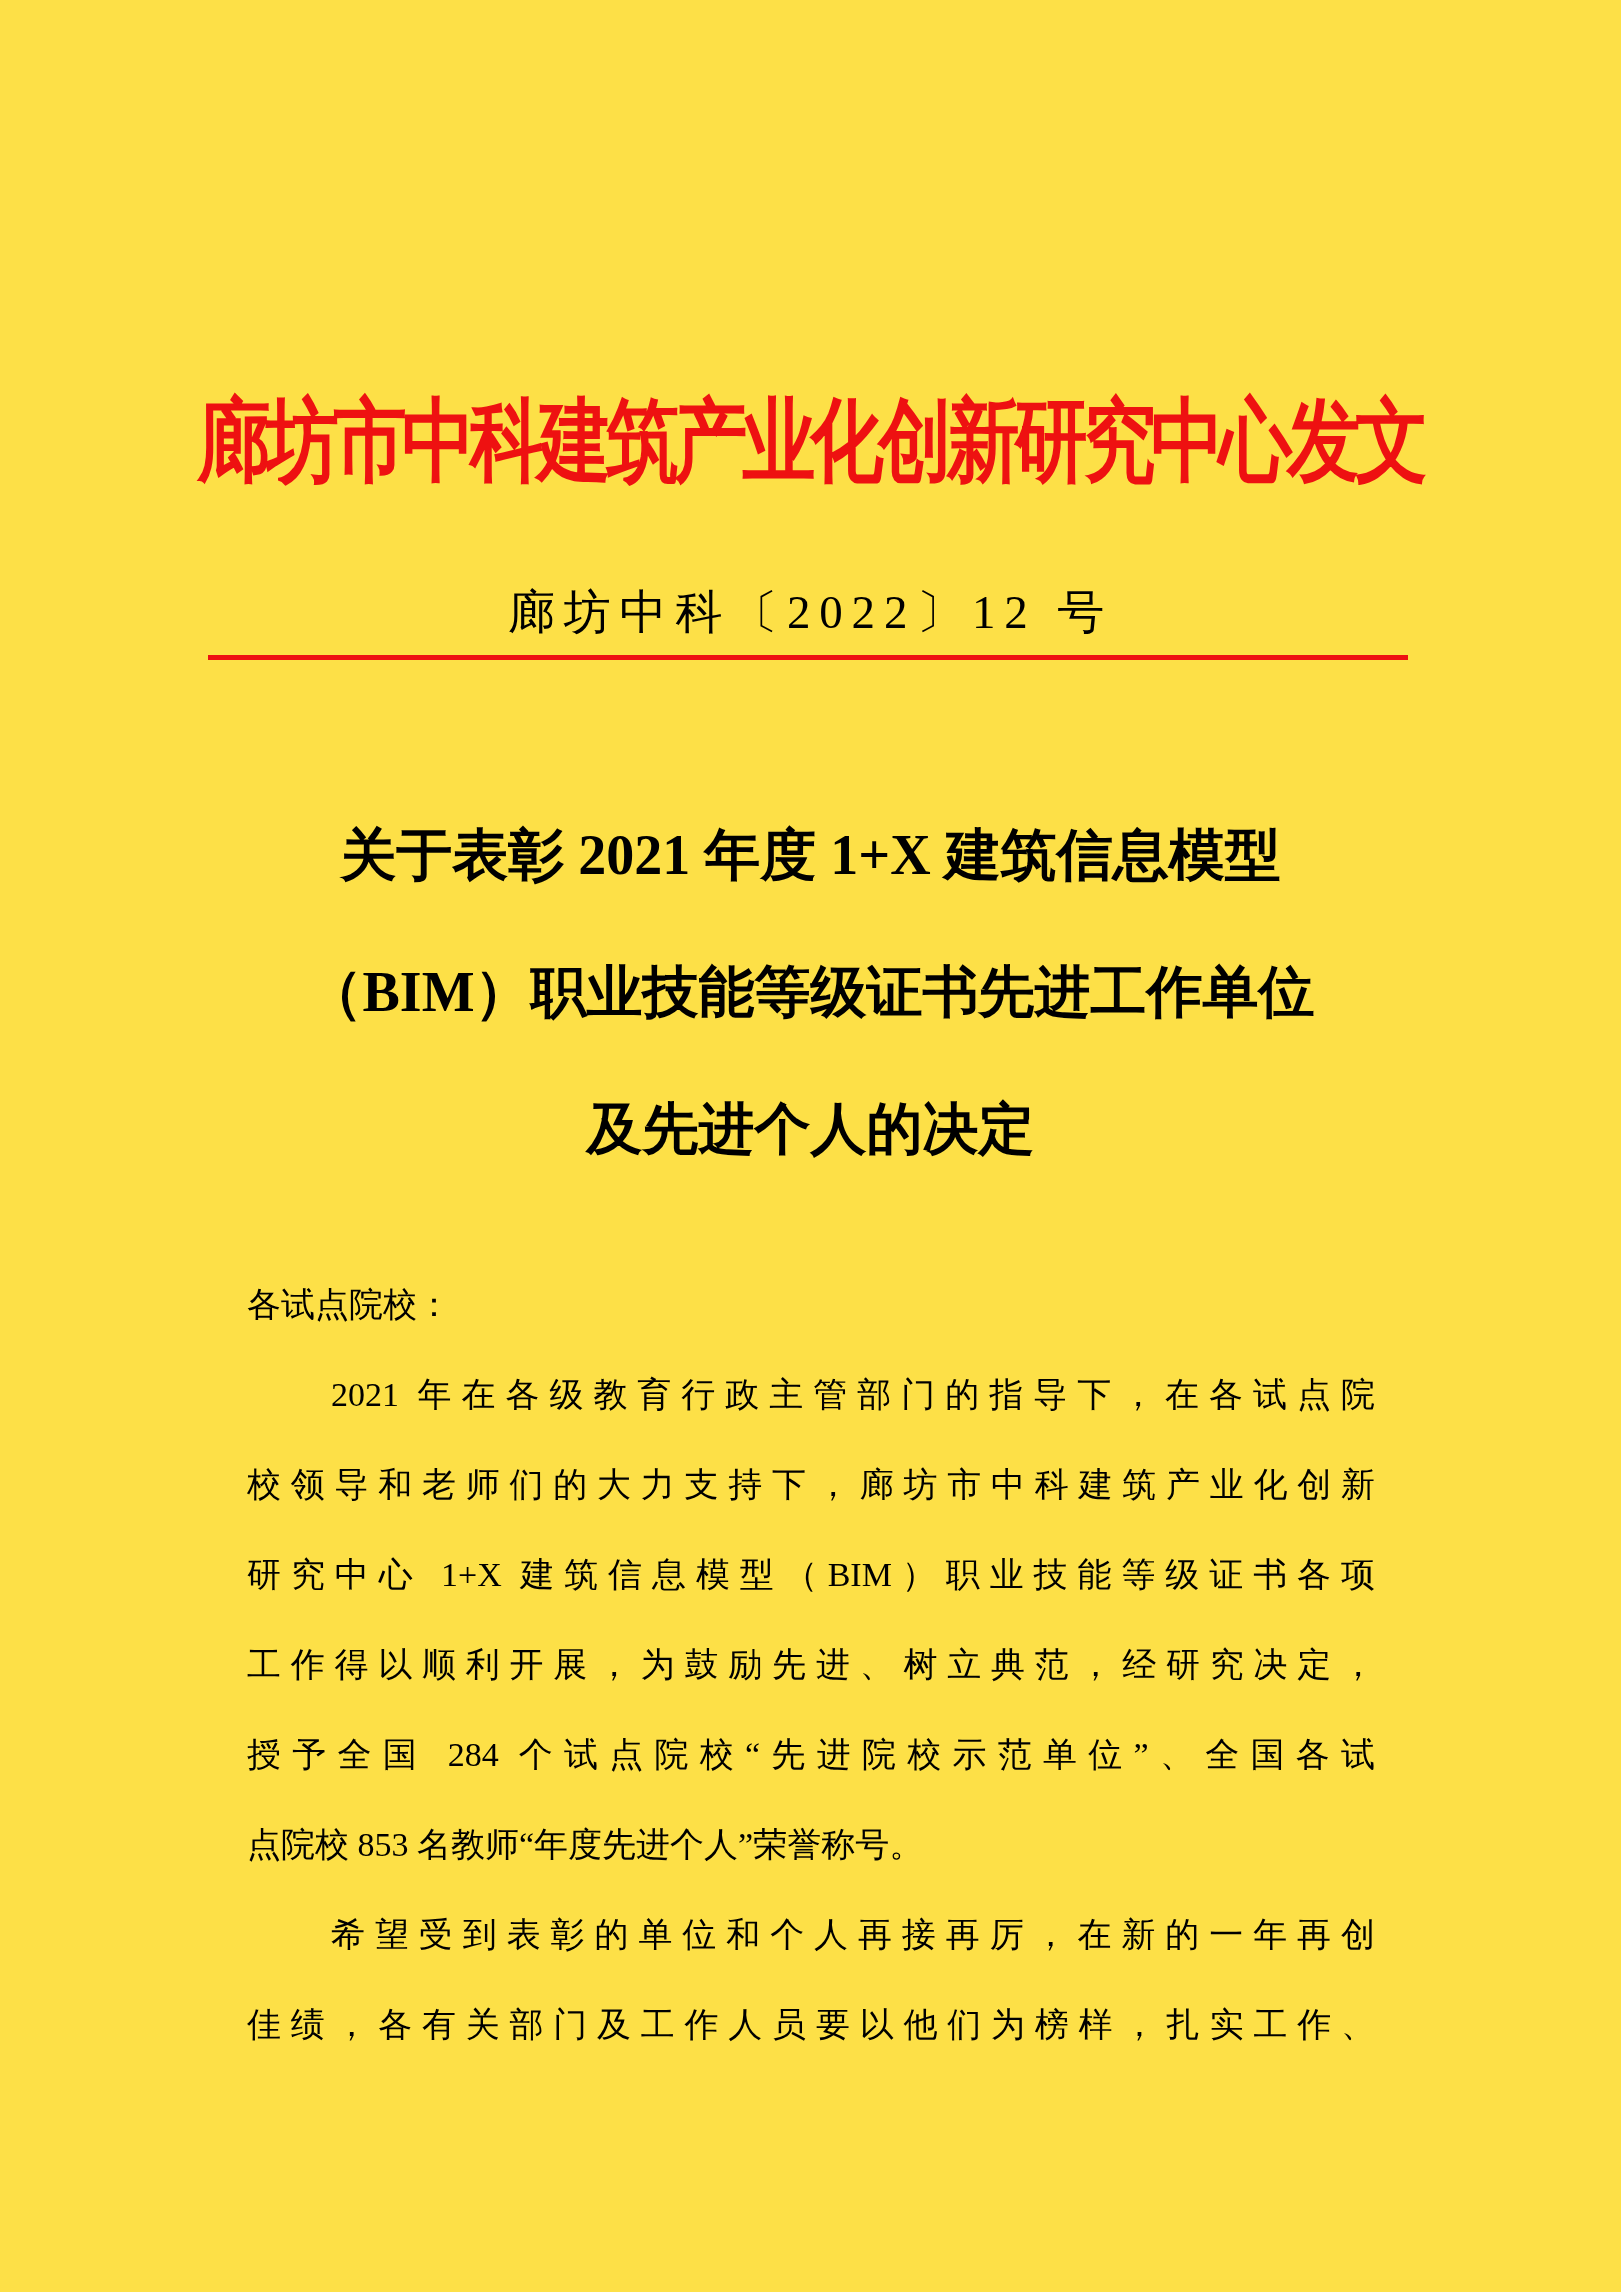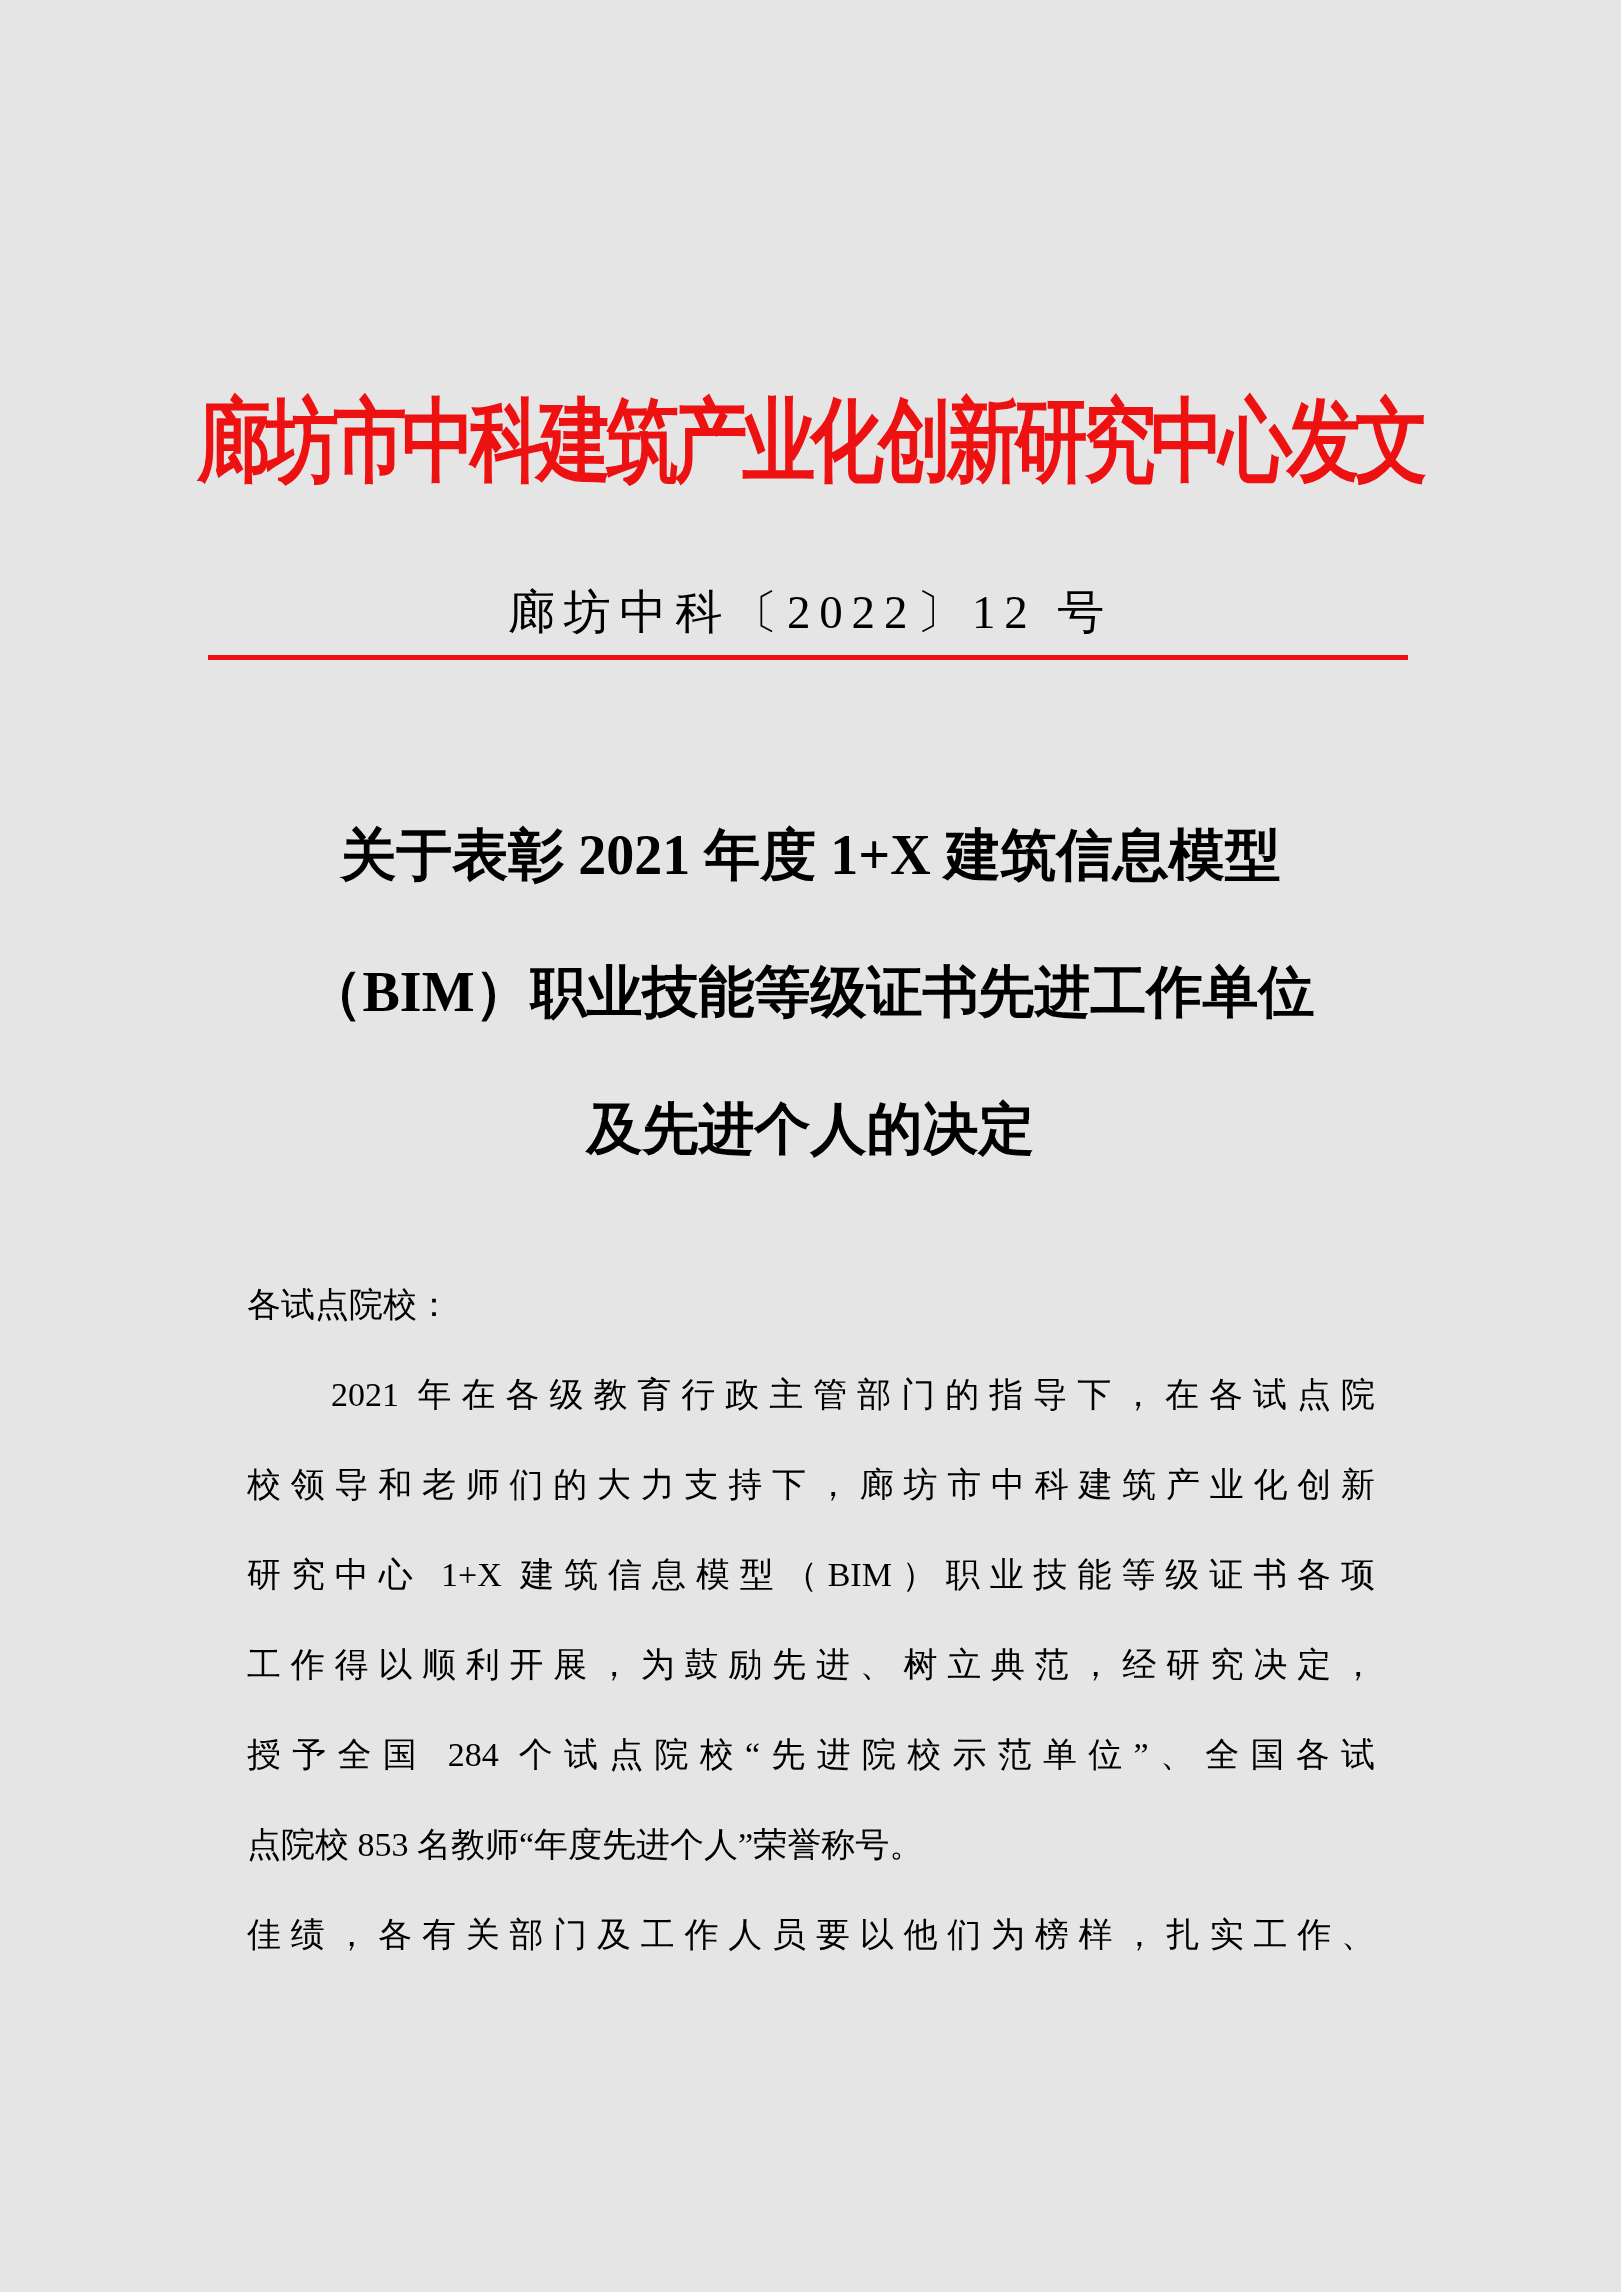--- a/index.html
+++ b/index.html
@@ -1,21 +1,21 @@
 <!DOCTYPE html>
 <html><head>
 <meta charset="utf-8">
 <style>
   * { margin: 0; padding: 0; box-sizing: border-box; }
   html, body { background: #ffffff; }
   .page {
     position: relative;
     width: 1621px;
     height: 2293px;
-    background: #e5e5e5;
+    background: #fde047;
     overflow: hidden;
     font-family: "Liberation Serif", "DejaVu Serif", serif;
     color: #000000;
   }
   .red-header {
     position: absolute;
     top: 396px;
     left: 0;
     width: 100%;
     text-align: center;
@@ -97,17 +97,18 @@
   </div>
 
   <div class="body-block">
     <div class="line plain">各试点院校：</div>
     <div class="line indent">2021 年在各级教育行政主管部门的指导下，在各试点院</div>
     <div class="line">校领导和老师们的大力支持下，廊坊市中科建筑产业化创新</div>
     <div class="line">研究中心 1+X 建筑信息模型（BIM）职业技能等级证书各项</div>
     <div class="line">工作得以顺利开展，为鼓励先进、树立典范，经研究决定，</div>
     <div class="line">授予全国 284 个试点院校“先进院校示范单位”、全国各试</div>
     <div class="line plain">点院校 853 名教师“年度先进个人”荣誉称号。</div>
+    <div class="line indent">希望受到表彰的单位和个人再接再厉，在新的一年再创</div>
     <div class="line">佳绩，各有关部门及工作人员要以他们为榜样，扎实工作、</div>
   </div>
 
 </div>
 
 
 </body></html>

